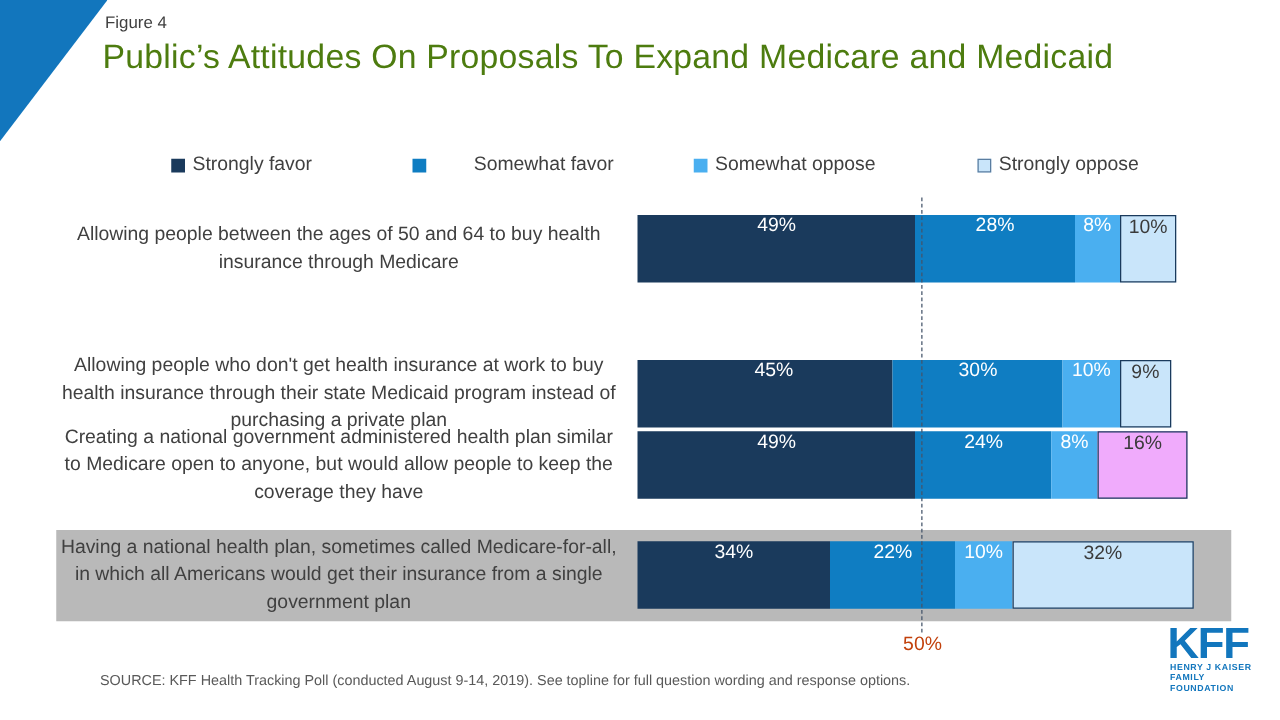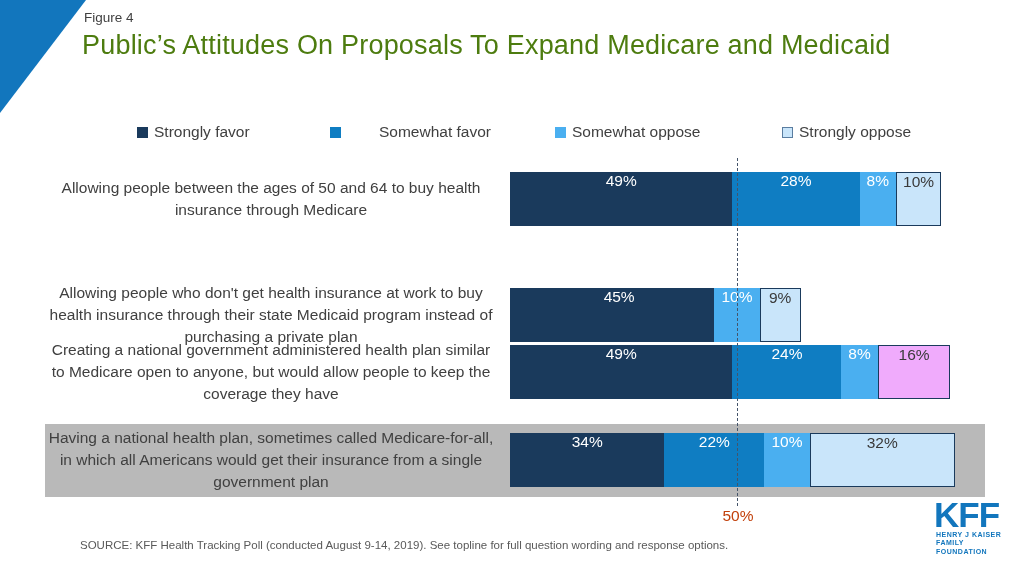--- a/index.html
+++ b/index.html
@@ -93,20 +93,23 @@
       <div class="seg pale" style="width: 10%; background: rgb(201, 229, 250);">
         <span class="dark-text">10%</span>
       </div>
     </div>
 
   <div class="row-label r1">Allowing people who don't get health insurance at work to buy health insurance through their state Medicaid program instead of purchasing a private plan</div>
   <div class="bar-track r1">
       <div class="seg" style="width: 45%; background: rgb(26, 58, 92); padding-left: 14px;">
         <span>45%</span>
       </div>
+      <div class="seg" style="width: 30%; background: rgb(15, 125, 194);">
+        <span>30%</span>
+      </div>
       <div class="seg" style="width: 10%; background: rgb(74, 175, 240);">
         <span>10%</span>
       </div>
       <div class="seg pale" style="width: 9%; background: rgb(201, 229, 250);">
         <span class="dark-text">9%</span>
       </div>
     </div>
 
   <div class="row-label r2">Creating a national government administered health plan similar to Medicare open to anyone, but would allow people to keep the coverage they have</div>
   <div class="bar-track r2">

